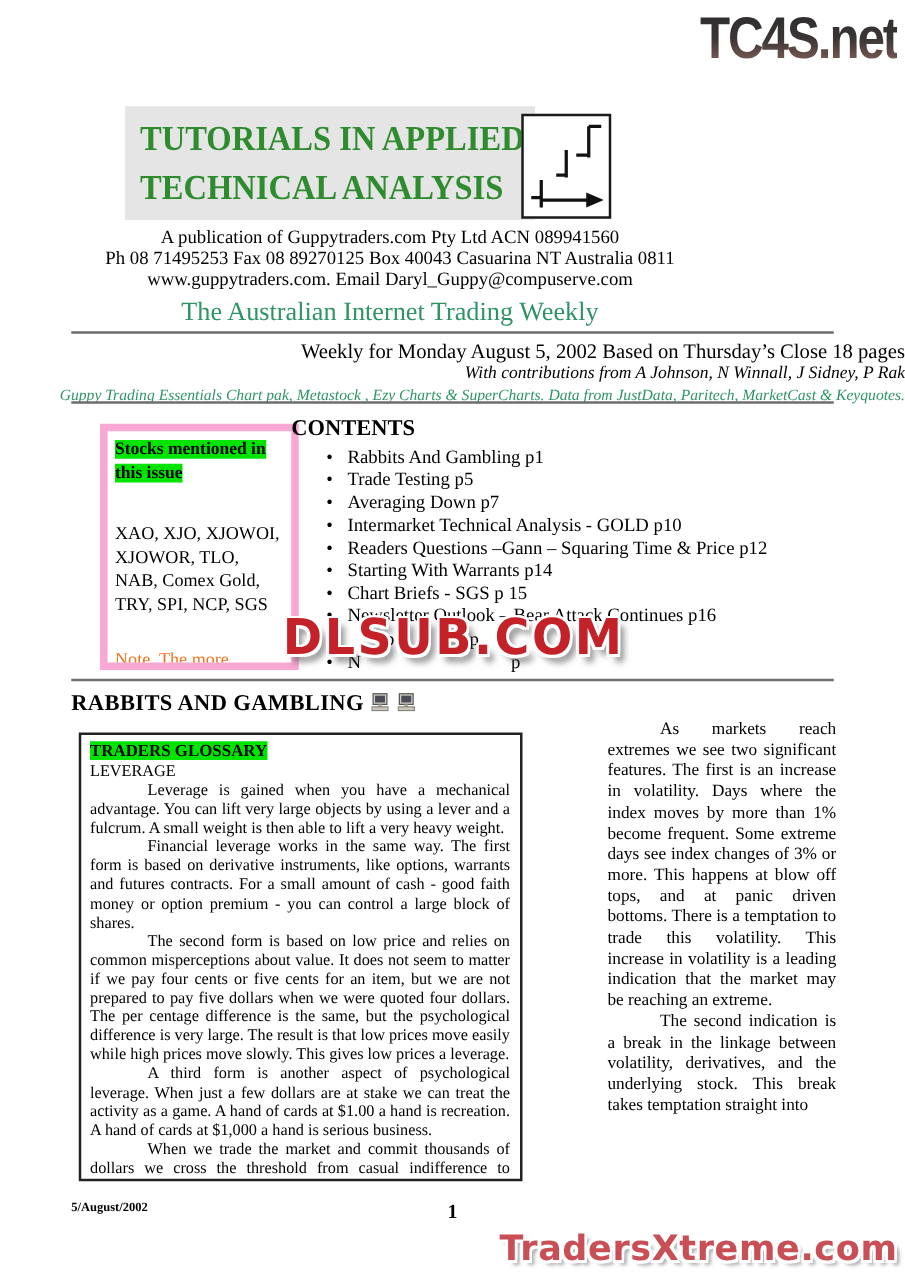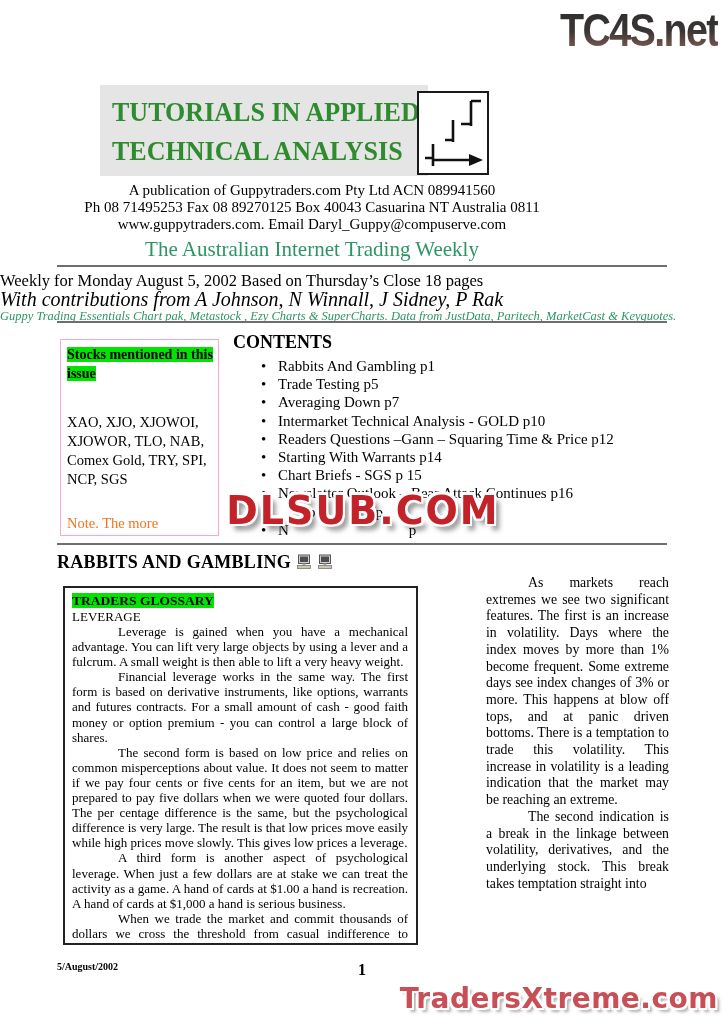--- a/index.html
+++ b/index.html
@@ -21,27 +21,27 @@
   .chart-box{position:absolute;left:417px;top:91px;width:72px;height:84px;background:#fff;
         border:2px solid #1a1a1a;box-sizing:border-box;}
   .chart-box svg{display:block;margin:3px auto 0;}
 
   .pub{position:absolute;top:182px;left:0;width:624px;text-align:center;font-size:15px;line-height:17px;}
   .tagline{font-size:21px;line-height:26px;color:#2e9465;margin-top:3px;}
 
   .hr{position:absolute;left:57px;width:610px;height:2px;background:#6e6e6e;}
   .hr1{top:265px;} .hr2{top:321px;} .hr3{top:543px;}
 
-  .issue{position:absolute;top:271px;left:0;width:724px;text-align:left;}
+  .issue{position:absolute;top:271px;left:0;width:724px;text-align:right;}
   .weekly{font-size:16.5px;line-height:19px;}
-  .contrib{font-size:20px;font-style:italic;line-height:18px;}
+  .contrib{font-size:14px;font-style:italic;line-height:18px;}
   .tools{font-size:12.5px;font-style:italic;color:#2e9465;line-height:15px;margin-top:1px;}
 
   
-  .stocks-box{position:absolute;left:60px;top:339px;width:159px;height:197px;border:1px solid #f9a8d4;
+  .stocks-box{position:absolute;left:80px;top:339px;width:159px;height:197px;border:6px solid #f9a8d4;
         box-sizing:border-box;padding:5px 4px 0 6px;overflow:hidden;}
   .hl{background:#00e400;}
   .stocks-heading{font-weight:bold;font-size:14px;line-height:19px;}
   .stocks-list{margin-top:30px;font-size:14.5px;line-height:19px;}
   .stocks-note{margin-top:24px;font-size:14.5px;line-height:21px;color:#ee7420;}
   .pc-icon{display:inline-block;vertical-align:-2px;margin:0 3px;}
 
   
   .contents{position:absolute;left:233px;top:331px;width:445px;}
   .contents-heading{font-weight:bold;font-size:18px;line-height:22px;}

